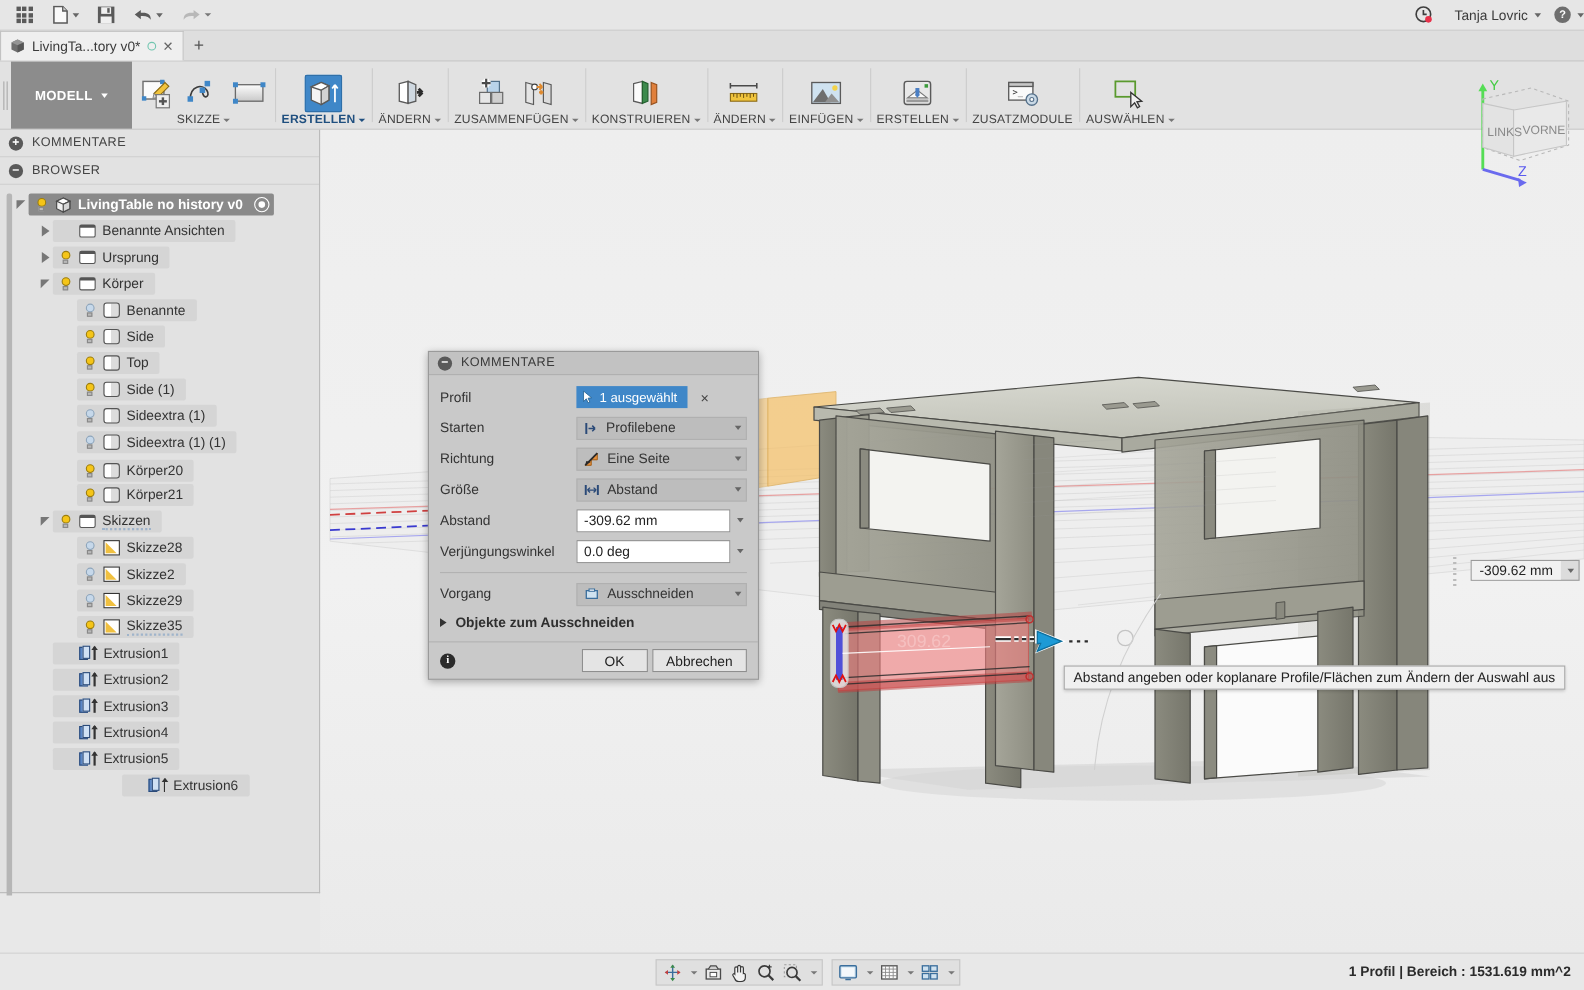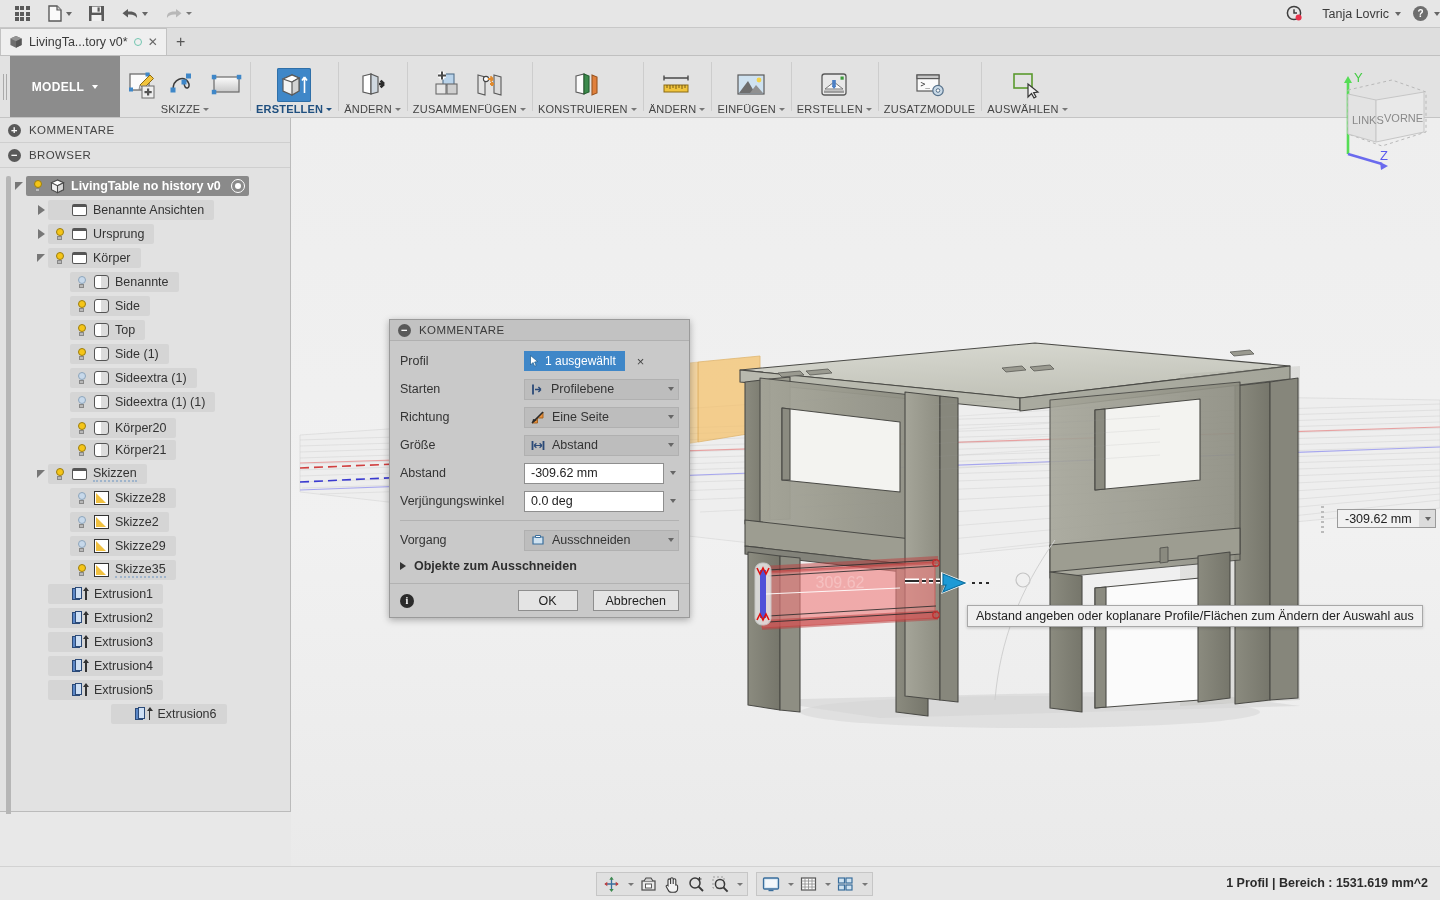--- a/index.html
+++ b/index.html
@@ -130,21 +130,21 @@
   .combo .arrowbox{width:17px;display:flex;align-items:center;justify-content:center;}
   .txtfield{flex:1;height:21px;background:#fff;border:1px solid #8e8e8e;display:flex;align-items:center;
             padding:0 6px;font-size:12.5px;color:#222;cursor:text;}
   .sidearrow{width:15px;display:flex;align-items:center;justify-content:center;cursor:pointer;}
   .dlg-sep{height:1px;background:#b2b2b2;margin:6px 0 6px 0;}
   .expand{display:flex;align-items:center;gap:8px;font-size:12.5px;color:#2f2f2f;font-weight:bold;height:22px;cursor:pointer;}
   .tri-sm{width:0;height:0;border-top:4.5px solid transparent;border-bottom:4.5px solid transparent;border-left:6.5px solid #333;}
   .dlg-foot{height:34px;border-top:1px solid #b2b2b2;display:flex;align-items:center;padding:0 10px;}
   .infoic{width:14px;height:14px;border-radius:50%;background:#2b2b2b;color:#fff;font-size:10px;font-weight:bold;
           display:flex;align-items:center;justify-content:center;font-family:"Liberation Serif",serif;}
-  .btns{margin-left:auto;display:flex;gap:15px;}
+  .btns{margin-left:auto;display:flex;gap:4px;}
   .btn{height:21px;min-width:60px;padding:0 12px;background:#e4e4e4;border:1px solid #8e8e8e;font-size:12.5px;
        color:#222;display:flex;align-items:center;justify-content:center;cursor:pointer;}
 
   
   .vpfield{position:absolute;left:1337px;top:509px;height:19px;background:#dcdcdc;border:1px solid #9a9a9a;
            display:flex;align-items:center;font-size:12.5px;color:#222;}
   .vpfield .vv{padding:0 7px;background:#f1f1f1;height:17px;display:flex;align-items:center;}
   .vpfield .vc{width:16px;display:flex;align-items:center;justify-content:center;}
 
   

